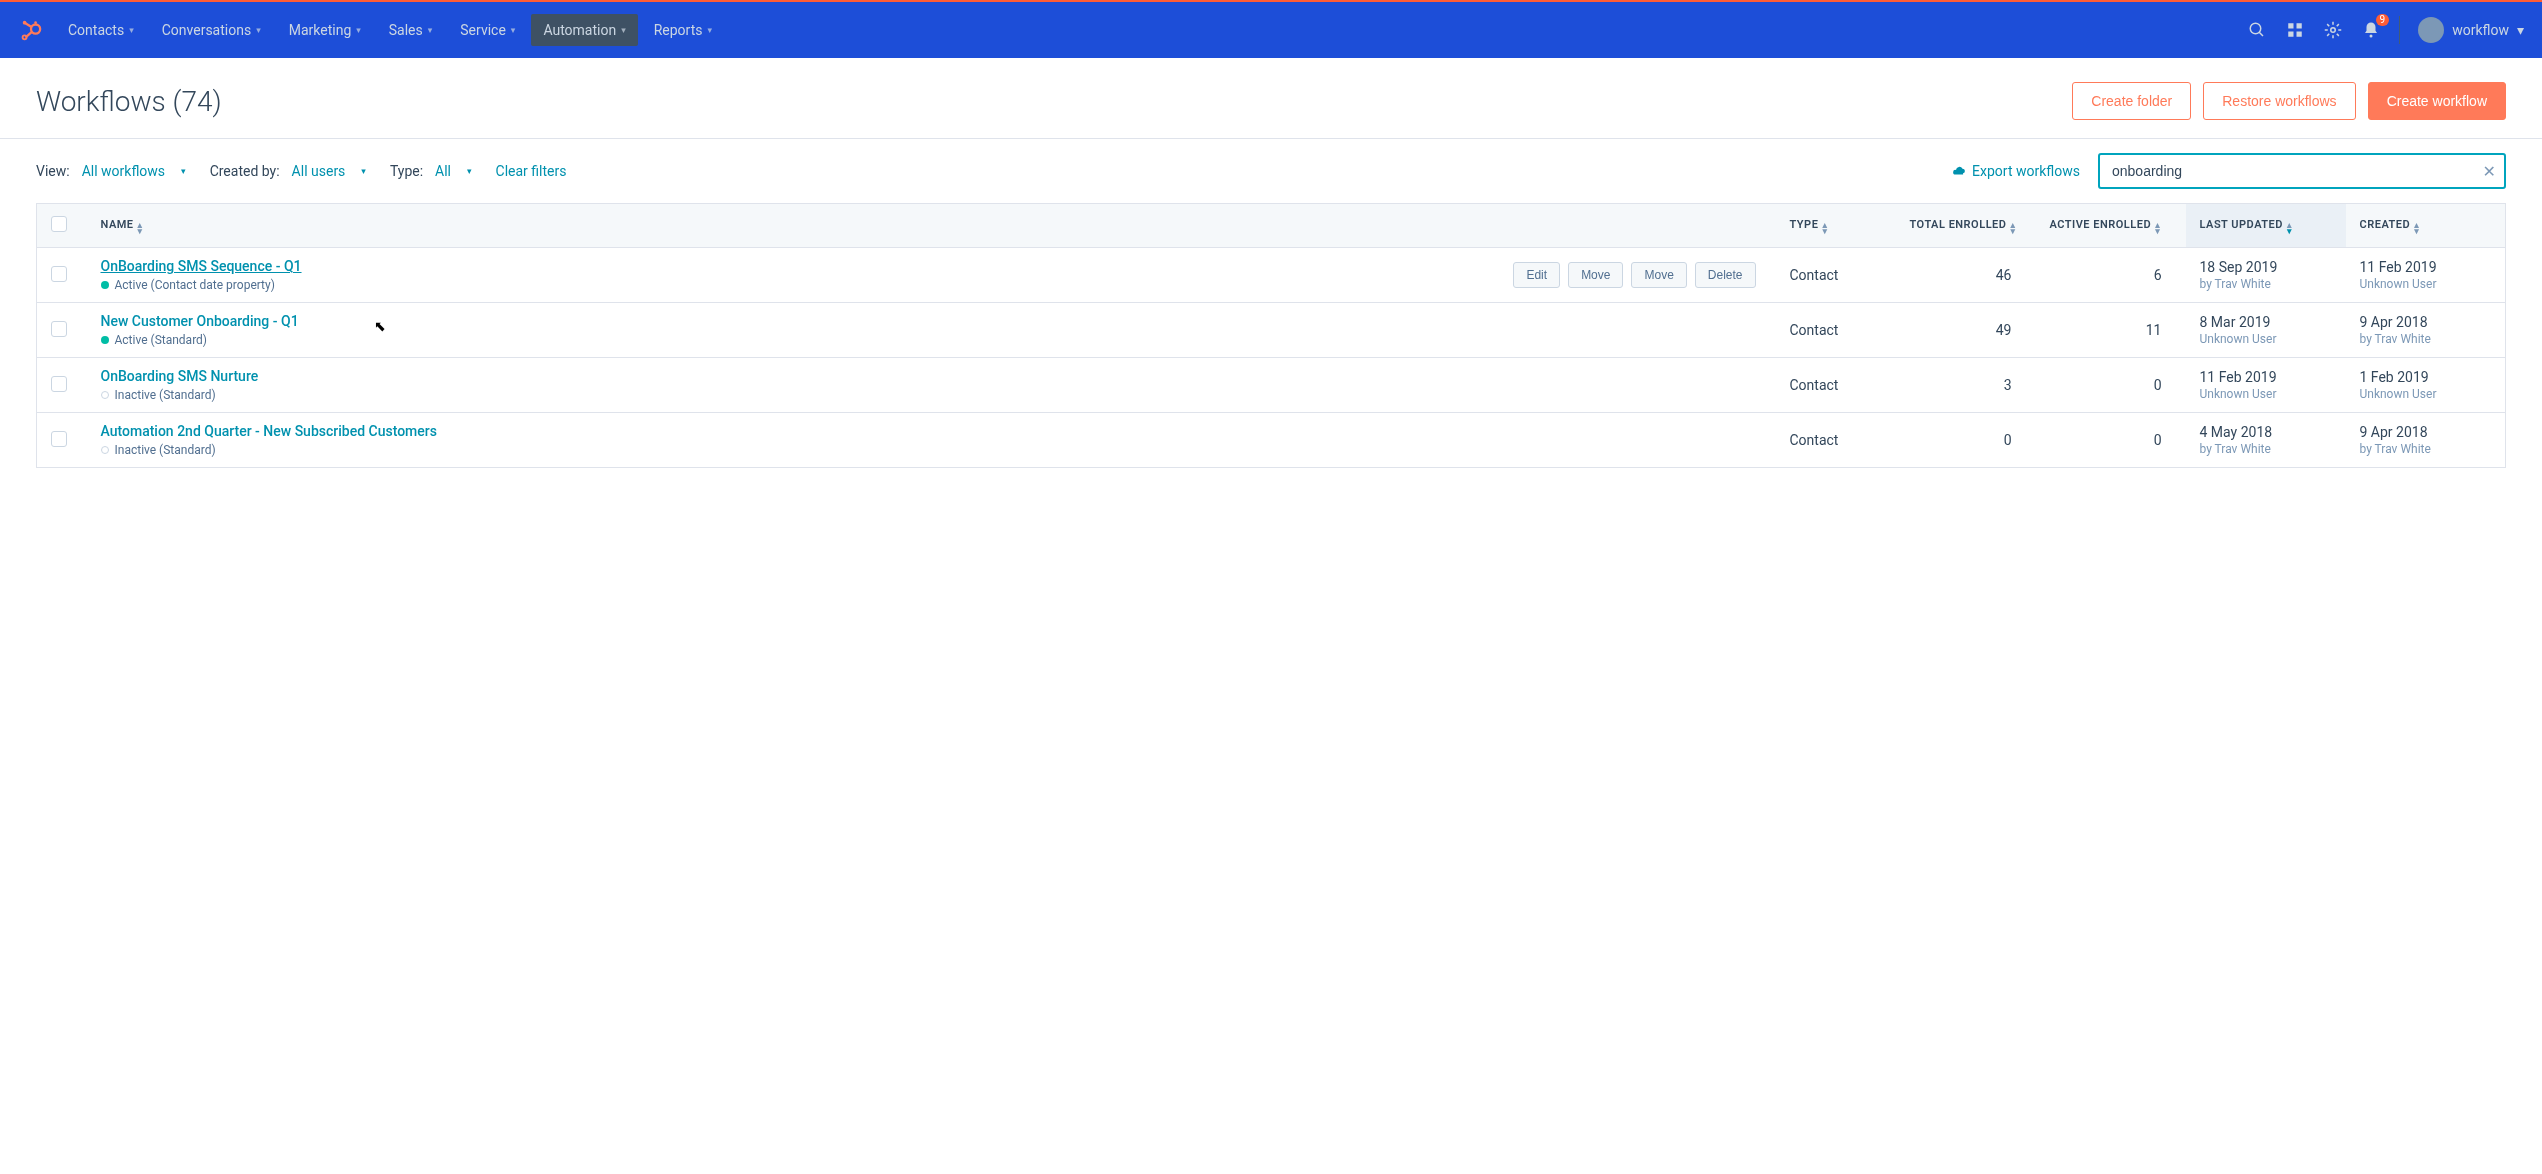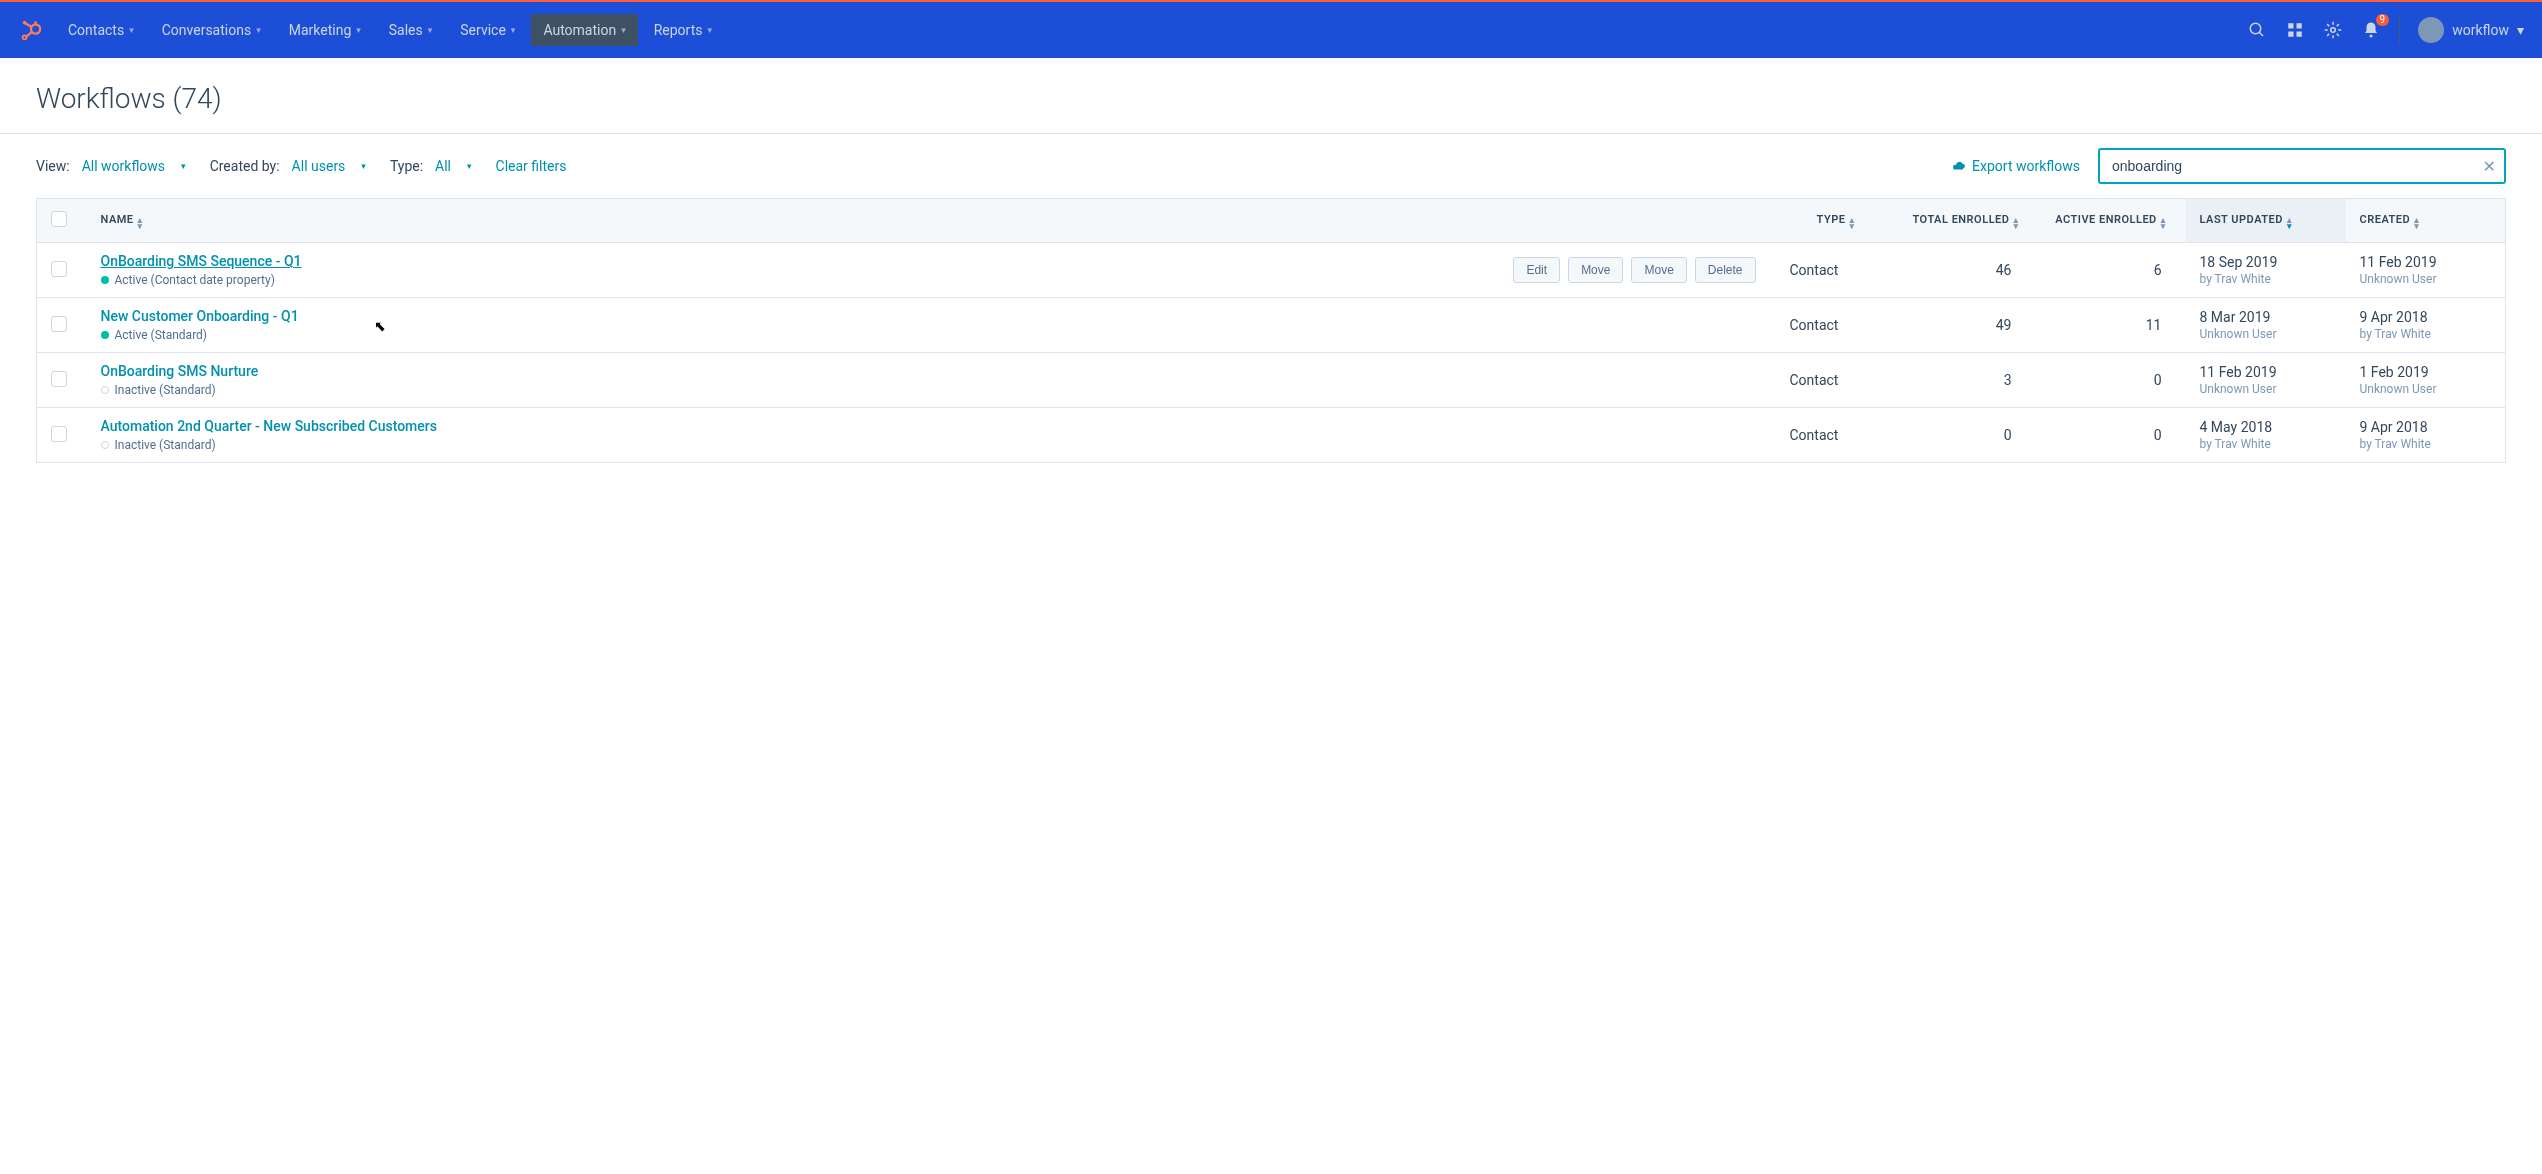--- a/index.html
+++ b/index.html
@@ -37,21 +37,21 @@
 .filter-bar .right { margin-left:auto; display:flex; align-items:center; gap:18px;}
 .export-link { color:#0091ae; display:flex; align-items:center; gap:6px; cursor:pointer; font-size:14px;}
 .search-box { width:408px; border:2px solid #00a4bd; border-radius:3px; padding:8px 34px 8px 12px; font-size:14px; color:#33475b; position:relative;}
 .search-wrap { position:relative; }
 .search-clear { position:absolute; right:10px; top:50%; transform:translateY(-50%); cursor:pointer; color:#7c98b6; font-size:16px;}
 
 
 .table-wrap { padding: 0 36px 40px; }
 table { width:100%; border-collapse:collapse; border:1px solid #dfe3eb; font-size:13px;}
 thead th { background:#f5f8fa; text-align:left; padding:12px 14px; font-size:11px; letter-spacing:0.5px; color:#33475b; font-weight:600; border-bottom:1px solid #dfe3eb; position:relative;}
-thead th.right { text-align:center; }
+thead th.right { text-align:left; }
 thead th .sort { font-size:9px; color:#7c98b6; margin-left:4px; display:inline-flex; flex-direction:column; line-height:6px;}
 thead th.sorted { background:#eaf0f6; }
 thead th.sorted .sort-down { color:#0091ae; }
 tbody td { padding: 10px 14px; border-bottom:1px solid #dfe3eb; vertical-align:middle;}
 tbody tr:last-child td { border-bottom:none; }
 .chk { width:16px; height:16px; border:1px solid #cbd6e2; border-radius:3px; display:inline-block; background:#fff; cursor:pointer;}
 .name-link { color:#0091ae; font-weight:500; cursor:pointer; font-size:14px;}
 .row-hover .name-link { text-decoration:underline; }
 .status { display:flex; align-items:center; gap:6px; font-size:12px; color:#516f90; margin-top:4px;}
 .dot { width:8px; height:8px; border-radius:50%; }
@@ -150,20 +150,25 @@
     <div class="user">
       <div class="avatar"></div>
       <span>workflow</span>
       <span class="caret">▾</span>
     </div>
   </div>
 </nav>
 
 <div class="page-header">
   <h1 class="page-title">Workflows (74)</h1>
+  <div class="actions">
+    <button class="btn">Create folder</button>
+    <button class="btn">Restore workflows</button>
+    <button class="btn primary">Create workflow</button>
+  </div>
 </div>
 
 <div class="filter-bar">
   <div class="seg">
     <span class="label">View:</span>
     <span class="link">
         <span>All workflows</span>
         <span class="caret">▾</span>
       </span>
   </div>

